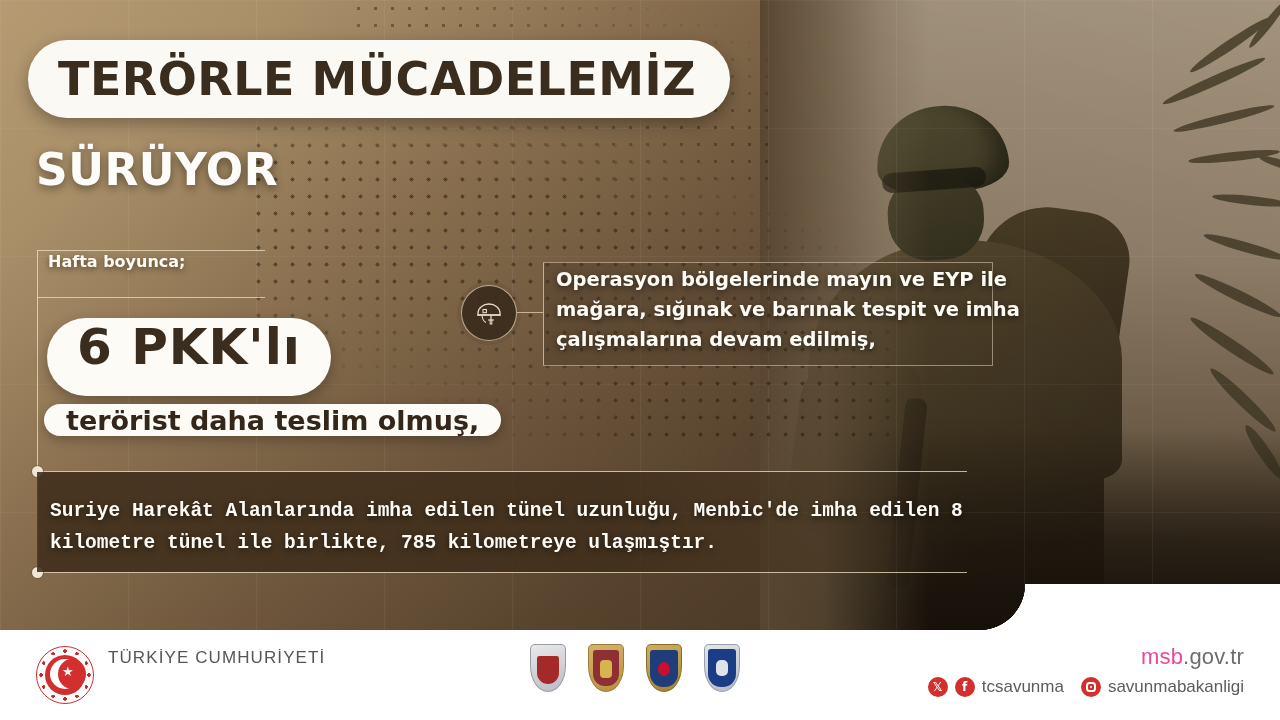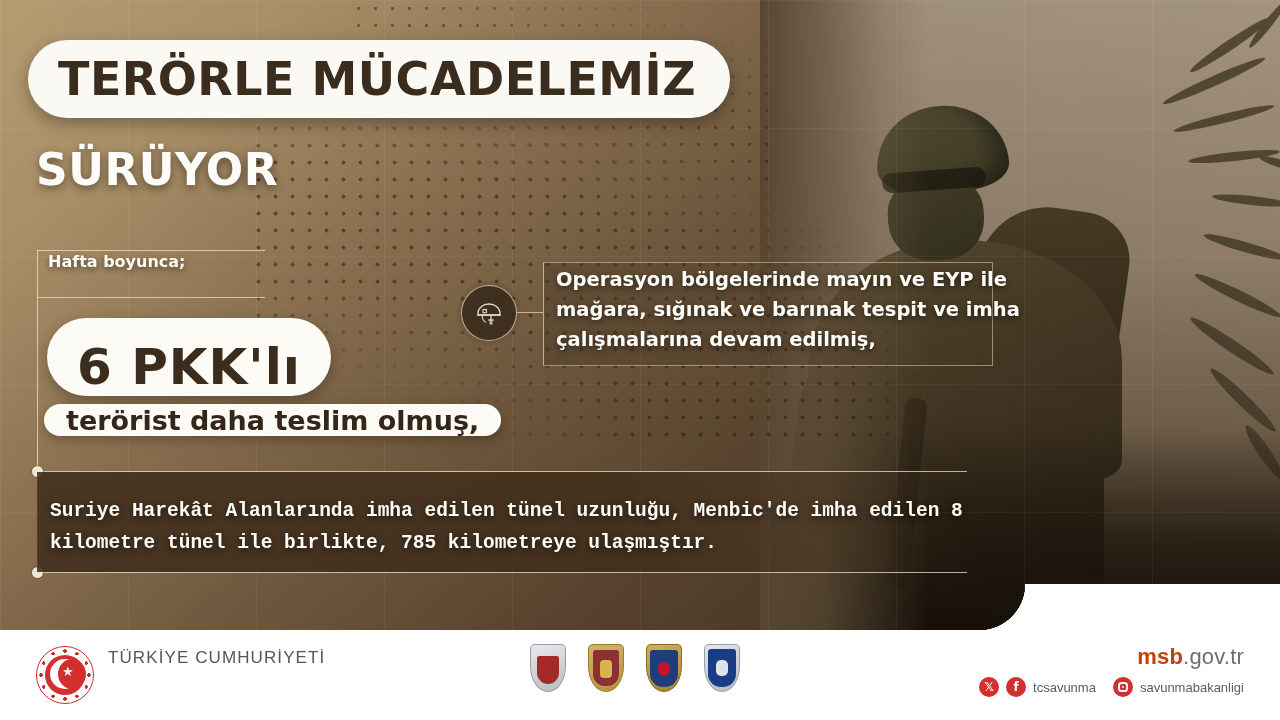--- a/index.html
+++ b/index.html
@@ -186,21 +186,21 @@
     font-size:16px; font-weight:bold; color:#fdfaf4;
     font-family:"DejaVu Sans", sans-serif;
     text-shadow:0 2px 6px rgba(0,0,0,.5);
   }
 
   
   .num-pill {
     position:absolute; left:47px; top:318px;
     height:78px; padding:0 30px;
     background:#fdfbf6; border-radius:40px;
-    display:flex; align-items:flex-end;
+    display:flex; align-items:flex-start;
     box-shadow:0 5px 14px rgba(0,0,0,.28);
   }
   .num-pill span {
     font-size:50px; font-weight:bold; color:#3b2d1e;
     letter-spacing:1px; white-space:nowrap;
     font-family:"DejaVu Sans", sans-serif;
   }
   .sub-pill {
     position:absolute; left:44px; top:404px;
     height:32px; padding:4px 22px;
@@ -343,42 +343,42 @@
   .emb3 .fig    { position:absolute; left:12px; top:18px; width:12px; height:14px; background:#c8102e; border-radius:50%; }
   .emb4 .shield { background:linear-gradient(160deg,#e3e6ea,#b5bcc6); border:1px solid #99a0ab; }
   .emb4 .core   { position:absolute; left:4px; top:5px; right:4px; bottom:5px; background:#1b3d86; border-radius:3px 3px 13px 13px; }
   .emb4 .fig    { position:absolute; left:12px; top:16px; width:12px; height:16px; background:#dfe3ea; border-radius:5px; }
 
   .social { position:absolute; right:36px; top:14px; text-align:right; }
   .web {
     font-size:22px; color:#6d6d72; letter-spacing:.2px;
     font-family:"Liberation Sans", sans-serif;
   }
-  .web b { color:#c2410c; font-weight:bold;text-align:center; }
+  .web b { color:#ec4899; font-weight:normal;text-align:center; }
   .handles {
     margin-top:7px; display:flex; align-items:center; gap:7px;
     justify-content:flex-end;
   }
   .sico {
     width:20px; height:20px; border-radius:50%; background:#d32f2f;
     color:#fff; font-size:12px; font-weight:bold;
     display:flex; align-items:center; justify-content:center;
     font-family:"DejaVu Sans", sans-serif;
   }
   .sico.ig { background:#d32f2f; }
   .sico.ig .sq {
     width:10px; height:10px; border:2px solid #fff; border-radius:3.5px;
     position:relative;
   }
   .sico.ig .sq:after {
     content:""; position:absolute; left:2px; top:2px;
     width:2px; height:2px; border-radius:50%; background:#fff;
   }
   .handle {
-    font-size:13px; color:#5c5c61; margin-right:10px;
+    font-size:17px; color:#5c5c61; margin-right:10px;
     font-family:"Liberation Sans", sans-serif;
   }
 </style>
 </head>
 <body>
 
 <div id="poster">
 
   <div class="photo">
     <div class="sky"></div>

